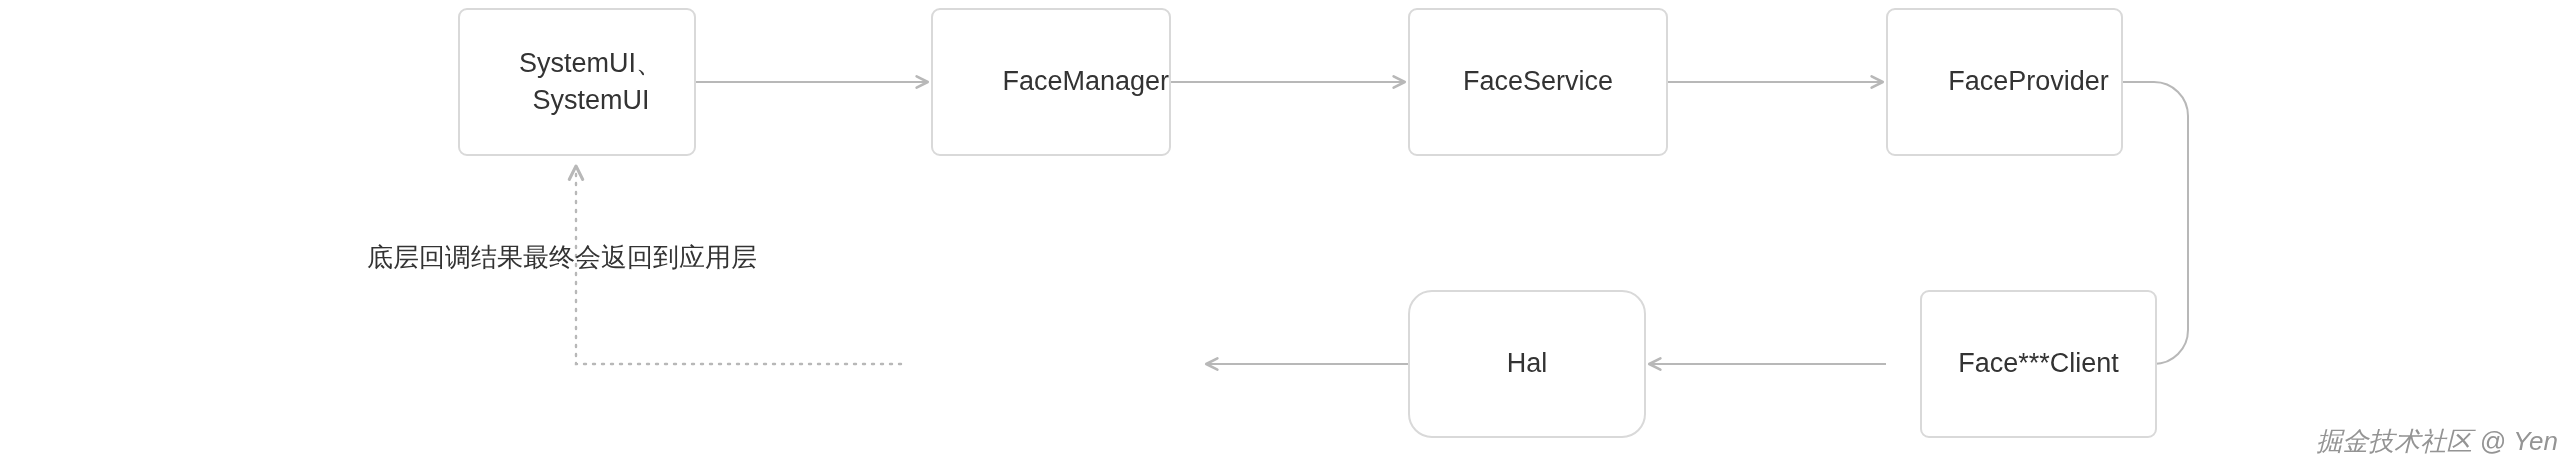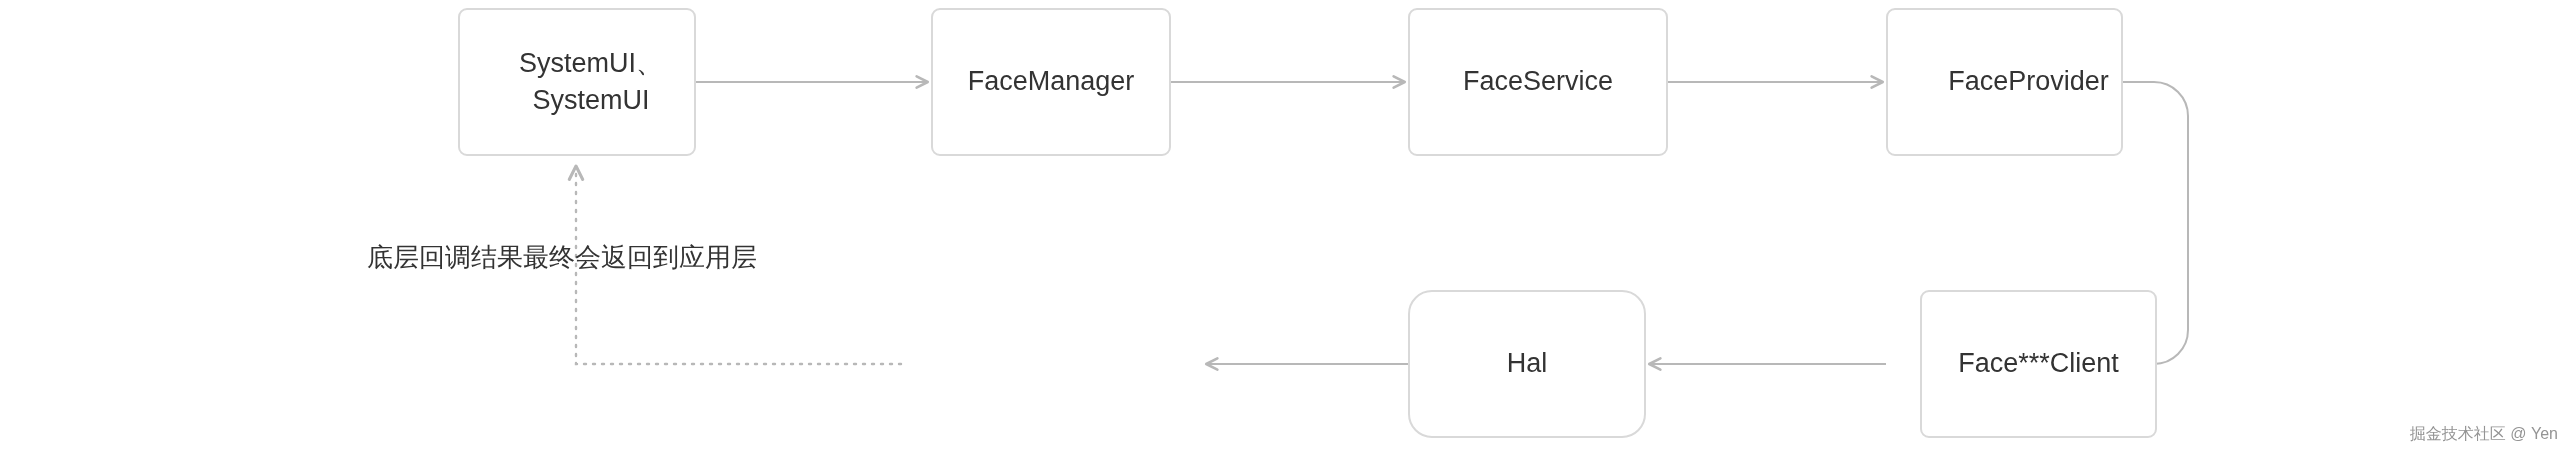--- a/index.html
+++ b/index.html
@@ -61,22 +61,23 @@
   .annotation {
     position: absolute;
     color: var(--text, #333333);
     font-size: 26px;
     white-space: nowrap;
     margin-left: 11px;
   }
   .watermark {
     position: absolute;
     color: var(--watermark, #949494);
-    font-size: 16px;
+    font-size: 26px;
     white-space: nowrap;
+    font-style: italic;
   }
 </style>
 </head>
 <body>
 
 <div class="canvas">
 
   <svg class="arrow-layer" viewBox="0 0 2560 472" xmlns="http://www.w3.org/2000/svg">
     <defs>
       <marker id="head" viewBox="0 0 10 10" refX="8" refY="5" markerWidth="8" markerHeight="8" orient="auto">
@@ -91,21 +92,21 @@
     <path class="arrow" d="M1886,364 L1650,364" marker-end="url(#head)"></path>
     <path class="arrow" d="M1408,364 L1207,364" marker-end="url(#head)"></path>
     <path class="arrow dotted" d="M901,364 L576,364 L576,167" marker-end="url(#head)"></path>
   </svg>
 
   <div class="node" style="left:458px; top:8px; width:238px; height:148px;padding-left:28px;">
     <span>SystemUI、</span>
     <span>SystemUI</span>
   </div>
 
-  <div class="node" style="left:931px; top:8px; width:240px; height:148px;">
+  <div class="node" style="left:931px; top:8px; width:240px; height:148px;align-items:flex-end;">
     <span>FaceManager</span>
   </div>
 
   <div class="node" style="left:1408px; top:8px; width:260px; height:148px;text-align:right;">
     <span>FaceService</span>
   </div>
 
   <div class="node" style="left:1886px; top:8px; width:237px; height:148px;padding-left:48px;">
     <span>FaceProvider</span>
   </div>

